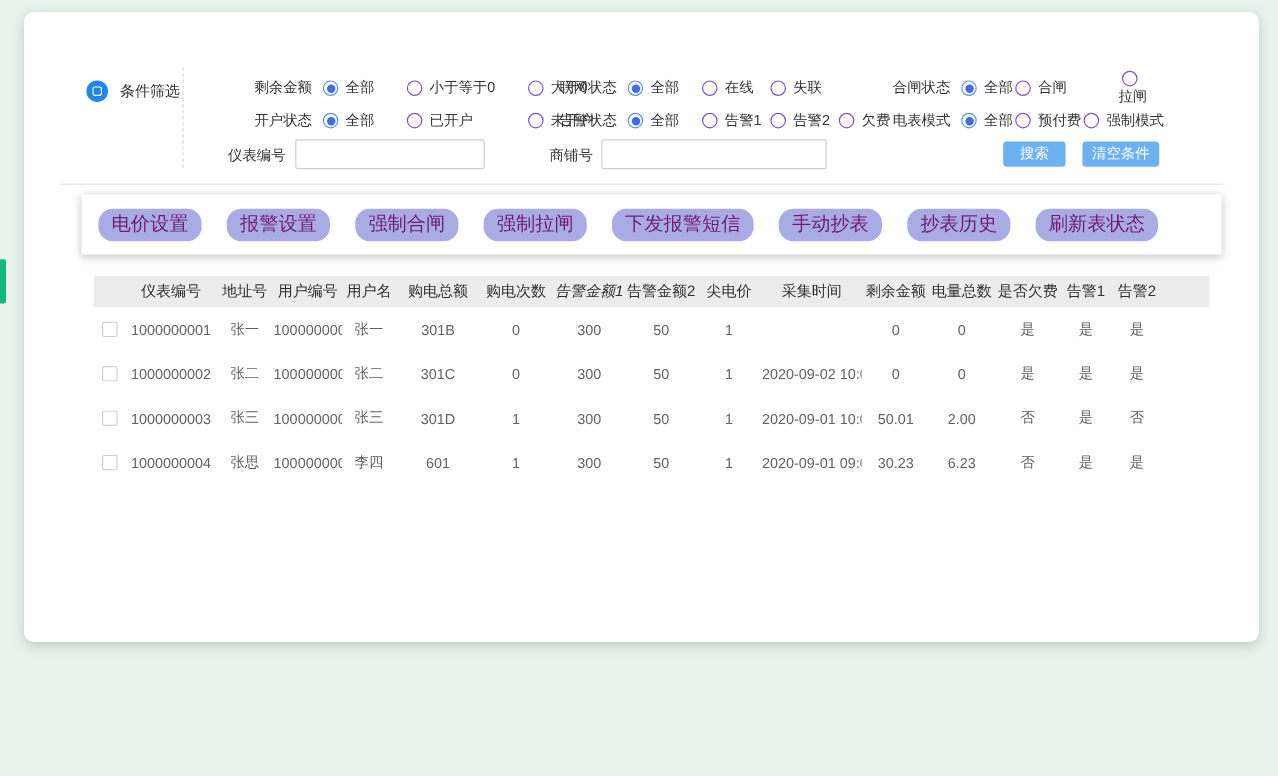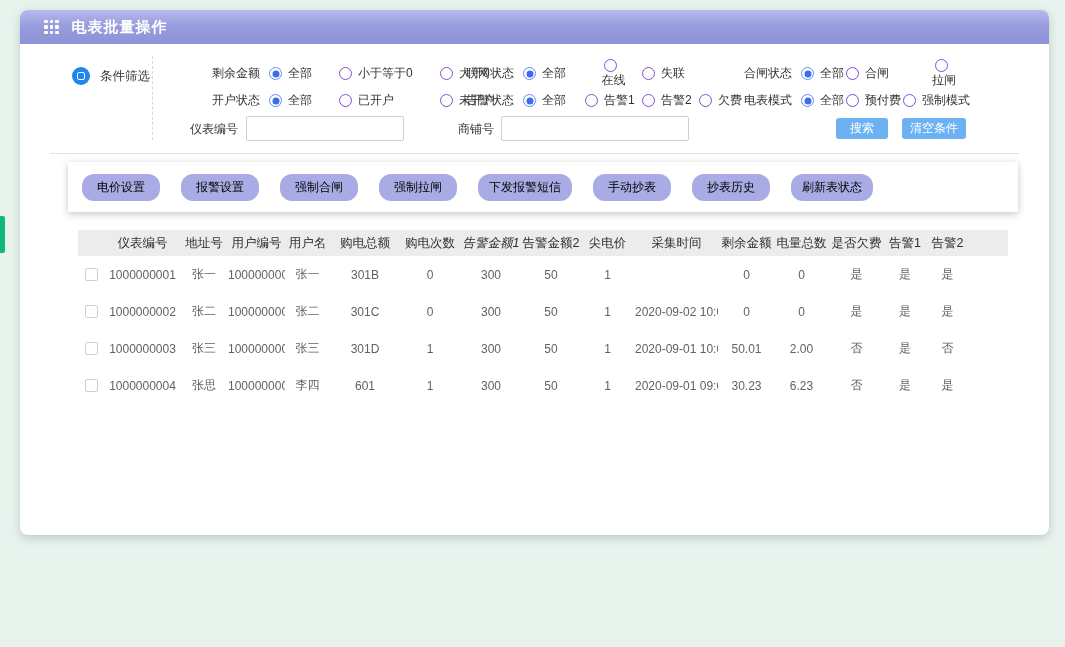--- a/index.html
+++ b/index.html
@@ -70,21 +70,21 @@
   }
   .sep-line { position:absolute; left:30px; right:30px; top:143px; border-top:1px solid #e3e3e3; }
   
   .toolbar {
     position:absolute; left:48px; top:152px; width:950px; height:50px;
     background:#fff; box-shadow:0 2px 7px rgba(90,90,90,0.35); border-radius:1px;
     display:flex; align-items:center; padding-left:14px; gap:21px;
   }
   .tbtn {
     height:27px; min-width:78px; padding:0 11px; border:none; border-radius:12px;
-    background:#a9ace4; color:#000000; font-size:12px; cursor:pointer;
+    background:#a9ace4; color:#701a75; font-size:16px; cursor:pointer;
     font-family:"Liberation Sans","DejaVu Sans",sans-serif;
   }
   
   .tablewrap { position:absolute; left:58px; top:220px; width:930px; }
   .trow { display:flex; align-items:center; }
   .trow.thead { background:#ececec; height:26px; }
   .trow.tdata { height:37px; }
   .tcell { text-align:center; overflow:hidden; white-space:nowrap; }
   .thead .tcell { font-size:12.5px; color:#2f2f2f; }
   .tdata .tcell { font-size:12px; color:#5f6266; }
@@ -93,34 +93,20 @@
     background:#fff; margin:0 auto; cursor:pointer;
   }
 </style>
 </head>
 <body>
 
 <div class="green-strip"></div>
 
 <div class="card">
 
-  <div class="titlebar">
-    <span class="grid-icon">
-      <i></i>
-        <i></i>
-        <i></i>
-        <i></i>
-        <i></i>
-        <i></i>
-        <i></i>
-        <i></i>
-        <i></i>
-    </span>
-    <span class="title">电表批量操作</span>
-  </div>
 
   <div class="filter-tag">
     <span class="filter-circle">
         <span class="filter-glyph"></span>
       </span>
     <span class="filter-label">条件筛选</span>
   </div>
   <div class="dash-divider"></div>
 
   <div id="filter-columns">
@@ -156,21 +142,21 @@
           </span>
         </div>
       </div>
       <div class="fcol" style="left: 444px;">
         <div class="fgroup">
           <span class="glabel">联网状态</span>
           <span class="opt" style="width: 62px;">
             <span class="radio sel"></span>
             <span class="olabel">全部</span>
           </span>
-          <span class="opt" style="width: 57px; flex-direction: column;">
+          <span class="opt" style="width: 57px;">
             <span class="radio unsel"></span>
             <span class="olabel">在线</span>
           </span>
           <span class="opt" style="width: 57px;">
             <span class="radio unsel"></span>
             <span class="olabel">失联</span>
           </span>
         </div>
         <div class="fgroup">
           <span class="glabel">告警状态</span>

